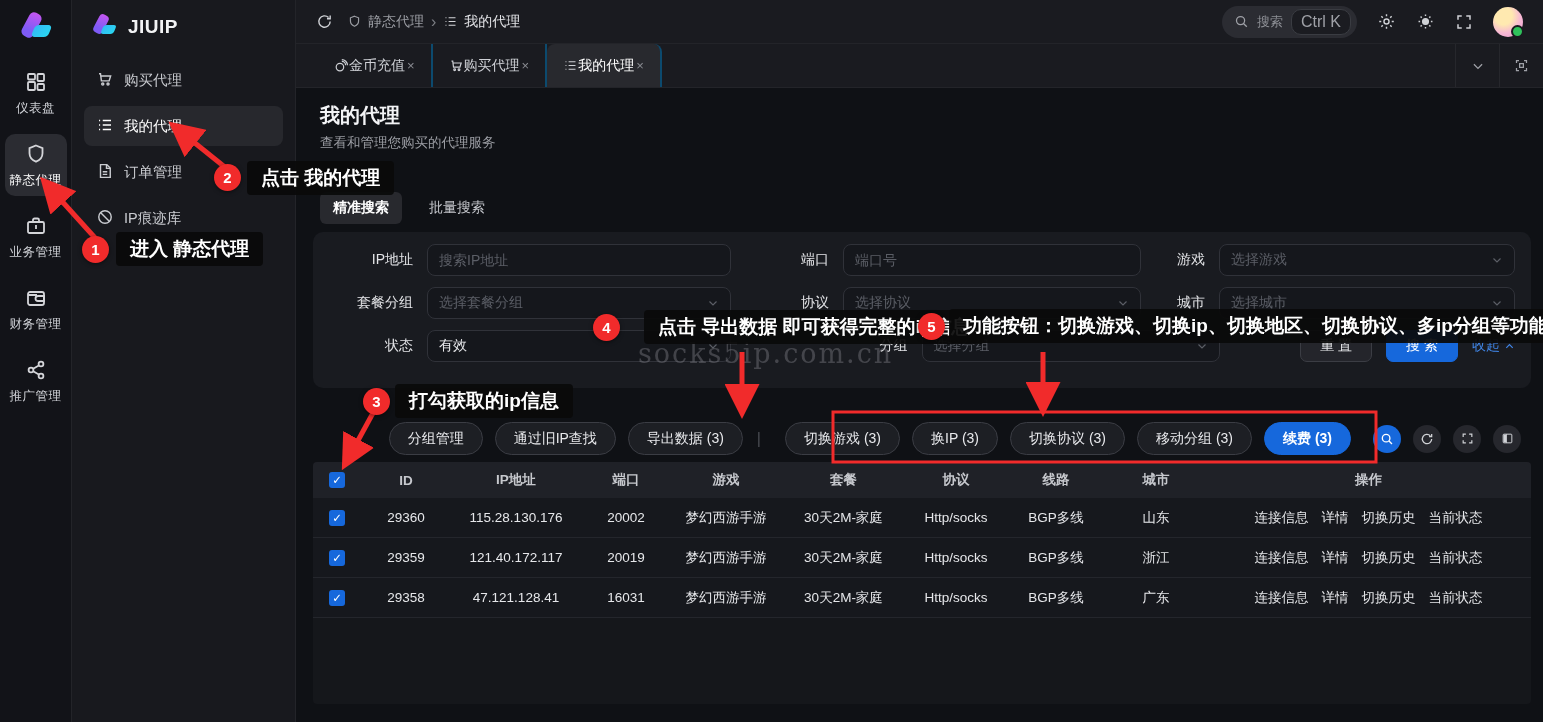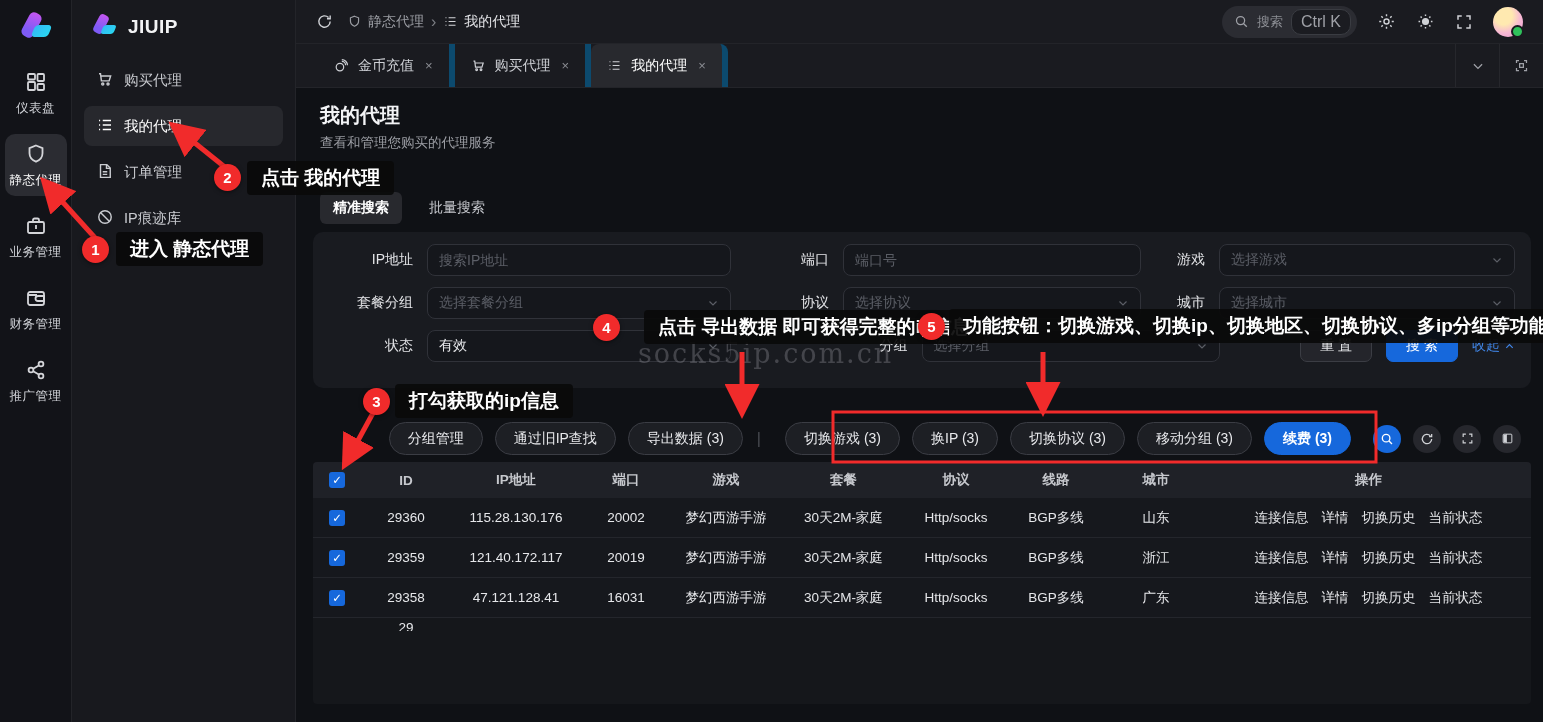--- a/index.html
+++ b/index.html
@@ -52,22 +52,22 @@
   .kbd { background:#1b1c21; border:1px solid #3a3c42; color:#9fa1a7; font-size:16px;
     border-radius:10px; padding:3px 9px; }
   .avatar { width:30px; height:30px; border-radius:50%; position:relative; cursor:pointer;
     background:radial-gradient(circle at 35% 30%,#ffe9b0 0 30%,#f7b8d4 60%,#e89ad0 100%); }
   .avatar::after { content:""; position:absolute; right:-1px; bottom:-1px; width:9px; height:9px;
     border-radius:50%; background:#2fc25b; border:2px solid #1a1b20; }
 
   
   .tabbar { height:44px; background:#1a1b20; border-bottom:1px solid #232429; display:flex; align-items:stretch; }
   .tabs { display:flex; padding-left:22px; flex:1; }
-  .tab { display:flex; align-items:center; gap:9px; padding:0 16px; font-size:14px; color:#cfd1d6;
-    border-right:6px solid #0c4a6e; cursor:pointer; white-space:nowrap; }
+  .tab { display:flex; align-items:center; padding:0 16px; font-size:14px; color:#cfd1d6;
+    border-right:2px solid #0c4a6e; cursor:pointer; white-space:nowrap; }
   .tab.active { background:#28292e; border-radius:8px 8px 0 0; color:#fff; }
   .tab .tclose { color:#8b8d93; font-size:13px; margin-left:2px; }
   .tab svg { stroke:#cfd1d6; }
   .tabbar-ctrl { width:44px; border-left:1px solid #26272c; display:flex; align-items:center; justify-content:center; cursor:pointer; }
 
   
   .content { flex:1; position:relative; background:#0f1115; overflow:hidden; }
   .page-title { position:absolute; left:24px; top:14px; font-size:20px; font-weight:bold; color:#f3f4f6; }
   .page-sub { position:absolute; left:24px; top:46px; font-size:13.5px; color:#9b9da3; }
   .stabs { position:absolute; left:24px; top:104px; display:flex; gap:14px; align-items:center; }
@@ -545,24 +545,20 @@
           <div class="tc c-line">BGP多线</div>
           <div class="tc c-city">广东</div>
           <div class="tc c-ops">
             <a>连接信息</a>
             <a>详情</a>
             <a>切换历史</a>
             <a>当前状态</a>
           </div>
         </div>
 
-        <div class="partial-row">
-          <div class="tc c-check"></div>
-          <div class="tc c-id">29</div>
-        </div>
       </div>
 
       <div class="watermark">socks5ip.com.cn</div>
     </div>
   </div>
 </div>
 
 <div class="overlay">
   <svg class="anno" width="1543" height="722" viewBox="0 0 1543 722">
     <defs>

